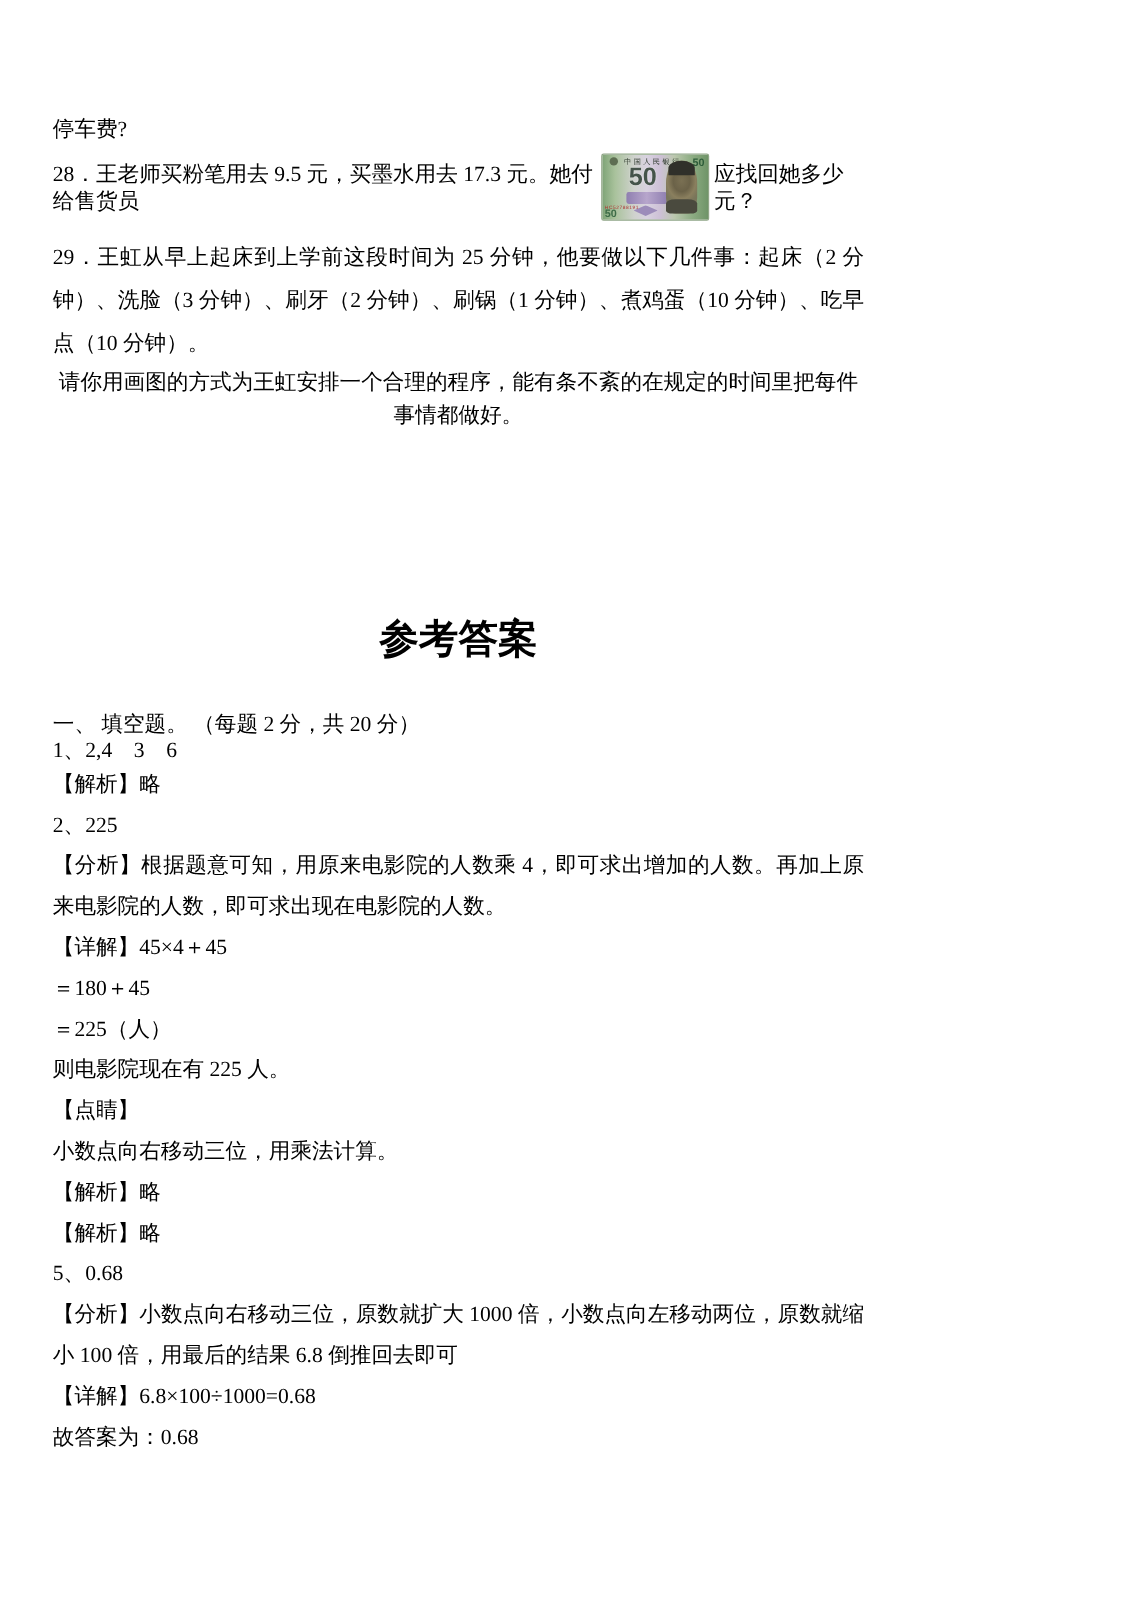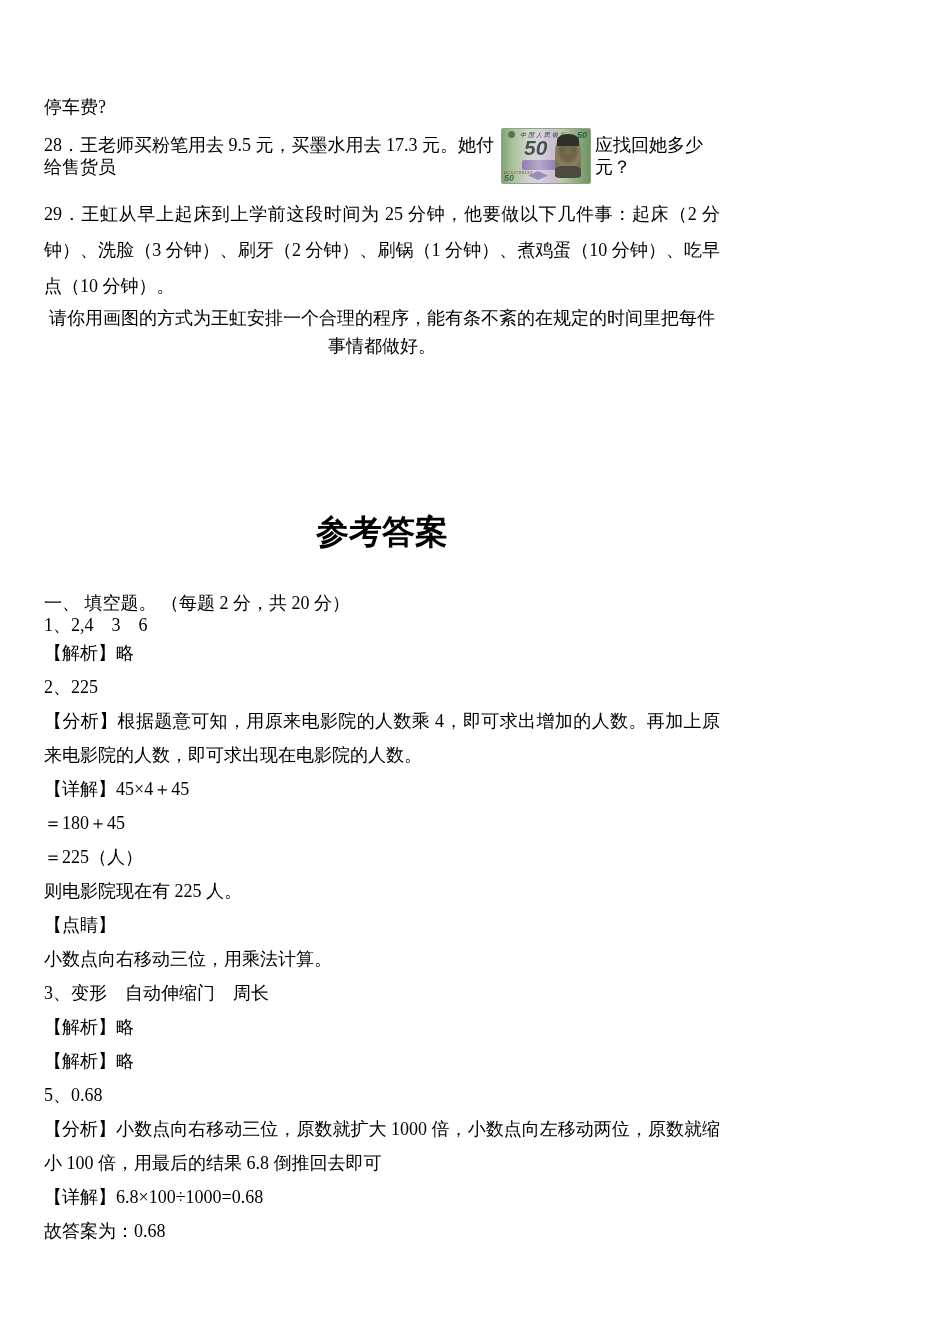--- a/index.html
+++ b/index.html
@@ -47,21 +47,20 @@
     height: 54px;
     margin: 0 4px;
     flex: 0 0 auto;
     background: linear-gradient(90deg,
       #7fa477 0%, #a9c29c 12%, #cfd2cd 30%, #d8d2e0 42%,
       #cdc0d6 55%, #bcc8ae 68%, #8fae85 84%, #6f9468 100%);
     border: 1px solid #8fa586;
     border-radius: 2px;
     overflow: hidden;
     font-family: "Liberation Sans", sans-serif;
-    font-style: italic;
   }
   .bn-bankname {
     position: absolute;
     top: 2px; left: 18px;
     font-size: 6px;
     letter-spacing: 2px;
     color: #2f3a2e;
     white-space: nowrap;
   }
   .bn-emblem {
@@ -188,21 +187,20 @@
   <p class="ans tight">1、2,4　3　6</p>
   <p class="ans">【解析】略</p>
   <p class="ans">2、225</p>
   <p class="ans wrap">【分析】根据题意可知，用原来电影院的人数乘 4，即可求出增加的人数。再加上原来电影院的人数，即可求出现在电影院的人数。</p>
   <p class="ans">【详解】45×4＋45</p>
   <p class="ans">＝180＋45</p>
   <p class="ans">＝225（人）</p>
   <p class="ans">则电影院现在有 225 人。</p>
   <p class="ans">【点睛】</p>
   <p class="ans">小数点向右移动三位，用乘法计算。</p>
-  <p class="ans">3、变形　自动伸缩门　周长</p>
   <p class="ans">【解析】略</p>
   <p class="ans">【解析】略</p>
   <p class="ans">5、0.68</p>
   <p class="ans wrap">【分析】小数点向右移动三位，原数就扩大 1000 倍，小数点向左移动两位，原数就缩小 100 倍，用最后的结果 6.8 倒推回去即可</p>
   <p class="ans">【详解】6.8×100÷1000=0.68</p>
   <p class="ans">故答案为：0.68</p>
 
 </div>
 
 </body></html>

